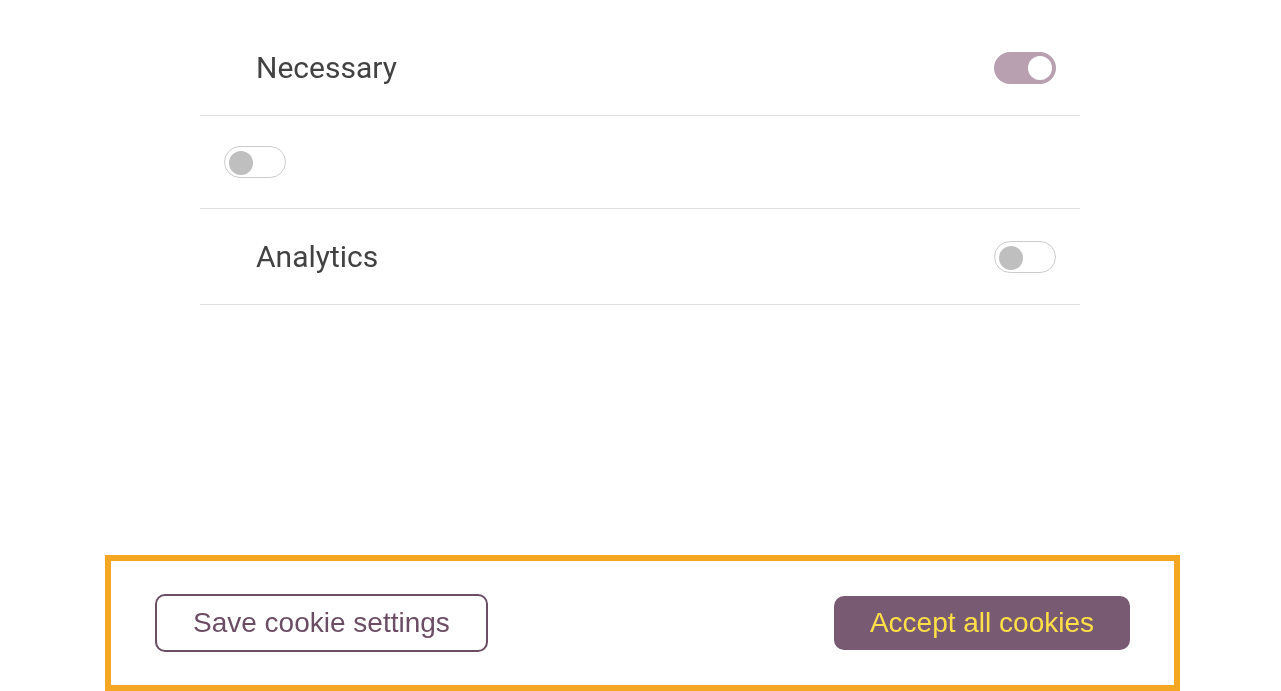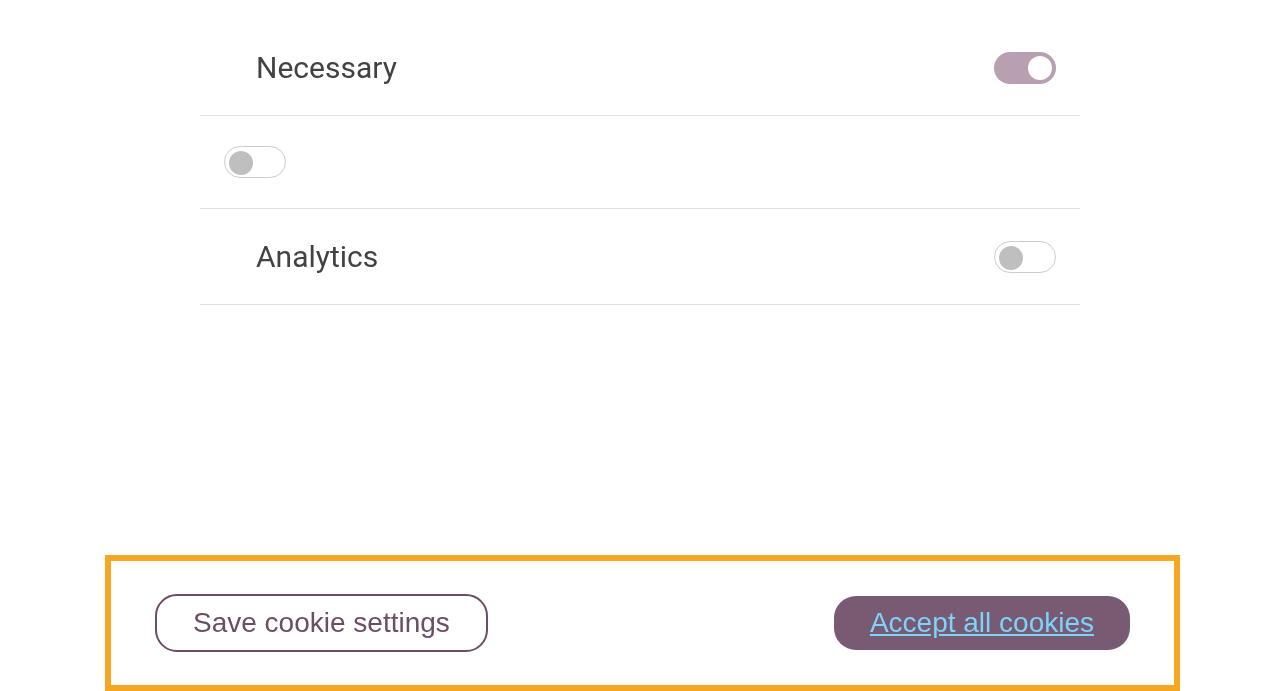--- a/index.html
+++ b/index.html
@@ -70,35 +70,34 @@
       height: 136px;
       border: 6px solid #f5a623;
       display: flex;
       justify-content: space-between;
       align-items: center;
       padding: 0 44px;
     }
     .btn {
       font-size: 28px;
       font-weight: 400;
-      border-radius: 22px;
+      border-radius: 10px;
       padding: 11px 36px;
       cursor: pointer;
       border: none;
       text-align: right;
     }
     .btn-outline {
       background: #ffffff;
       color: #6b4d64;
       border: 2px solid #6b4d64;
     }
     .btn-primary {
       background: #785a72;
-      color: #7dd3fc;
-      text-decoration: underline;
+      color: #fde047;
     }
   </style>
 </head>
 <body>
 
 <div class="cookie-categories">
   <div class="category-row">
     <span class="category-label">Necessary</span>
     <div class="toggle toggle-on">
       <div class="toggle-knob"></div>

